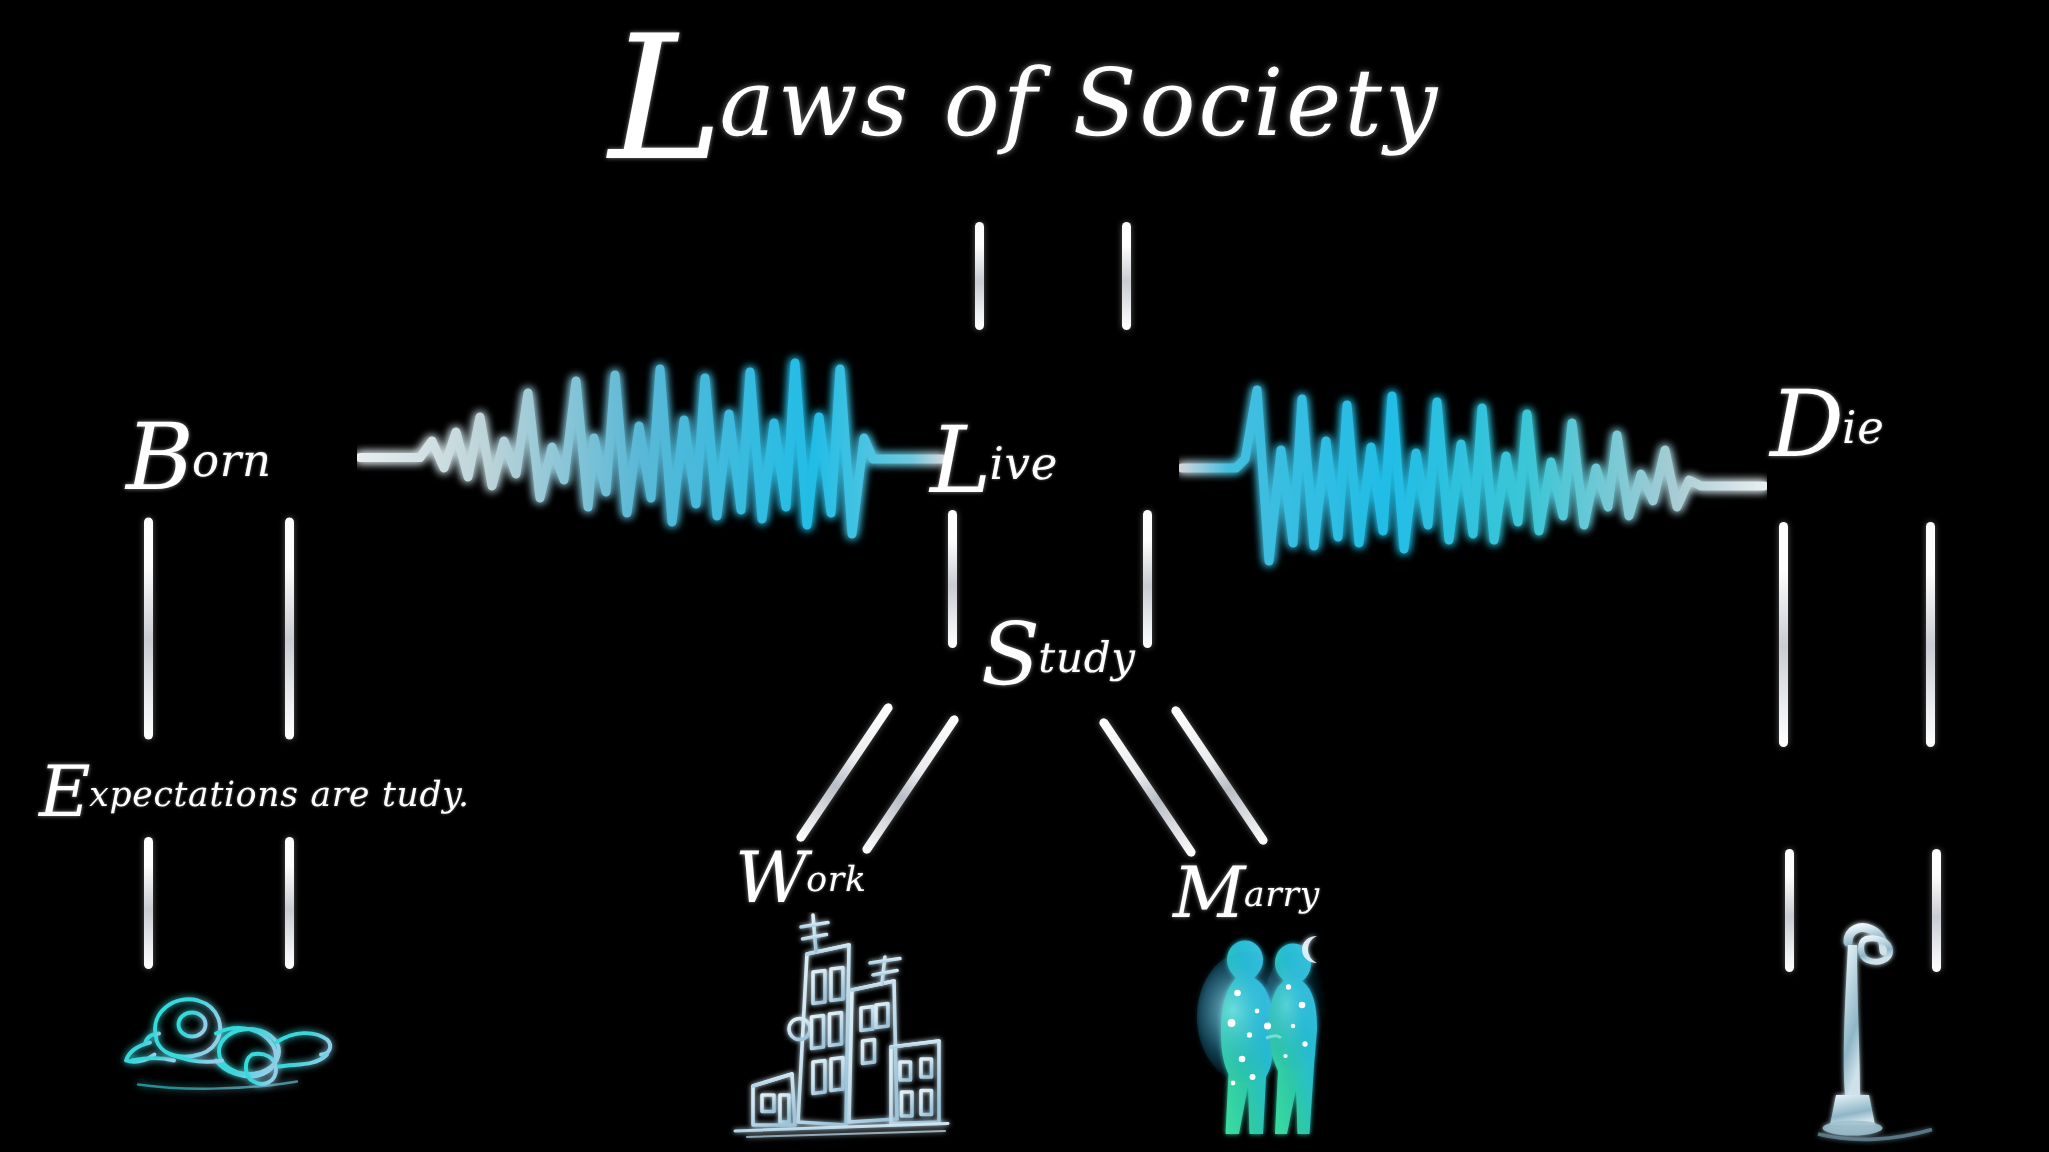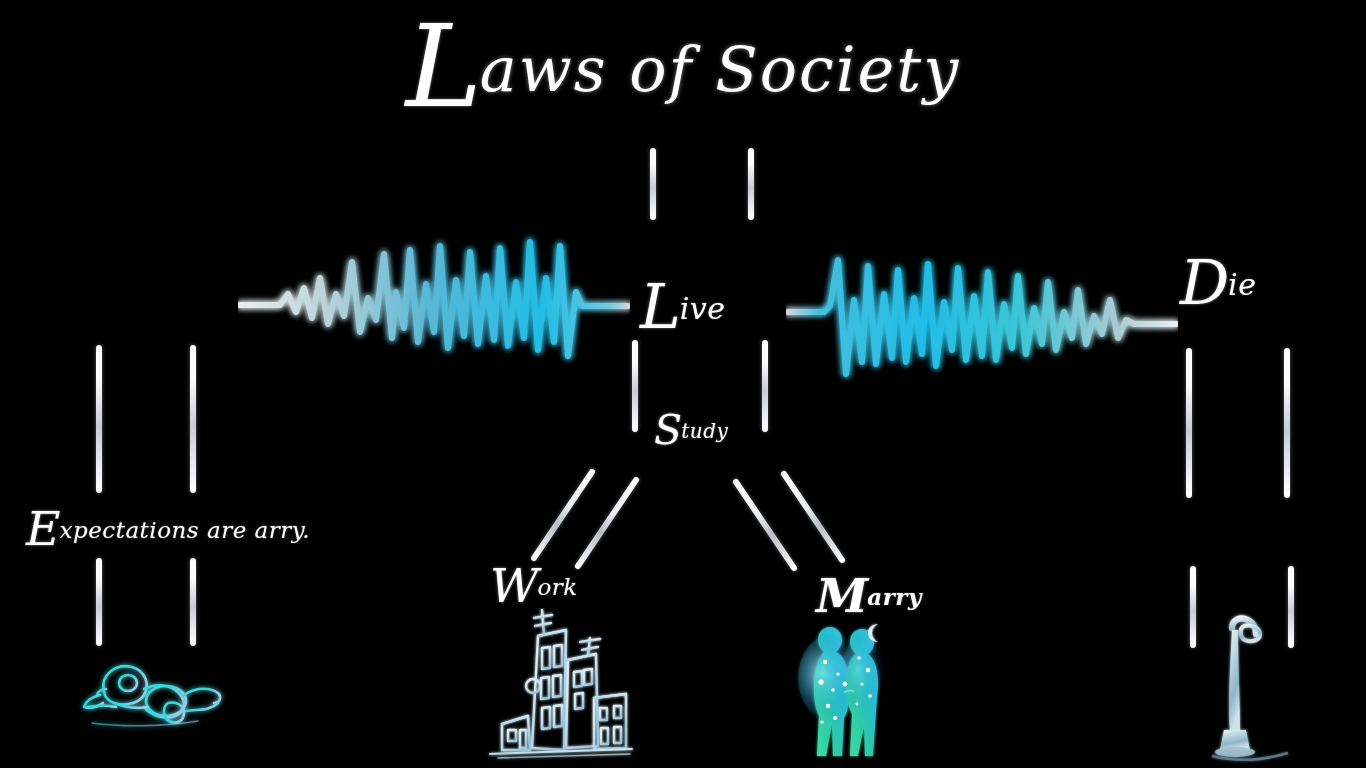--- a/index.html
+++ b/index.html
@@ -47,21 +47,21 @@
     top: 18px;
     text-align: center;
     font-size: 62px;
     white-space: nowrap;
     letter-spacing: 2px;
     text-shadow: 0 0 4px rgba(255,255,255,0.5);
   }
   #title .cap { font-size: 1.85em; top: 0.13em; }
 
   .node-label { font-size: 30px; }
-  .sub-label  { font-size: 20px; }
+  .sub-label  { font-size: 28px; }
   .leaf-label { font-size: 23px; }
 
   
   .bar {
     position: absolute;
     width: 6px;
     border-radius: 4px;
     background: linear-gradient(180deg,#ffffff 0%,#fdfdfd 22%,#c9ccd2 55%,#eef0f3 85%,#ffffff 100%);
     box-shadow: 0 0 4px rgba(255,255,255,0.35);
   }
@@ -78,20 +78,21 @@
 </head>
 <body>
 
 <div id="stage">
 
   <div class="script" id="title"><span class="cap">L</span><span>aws of Society</span></div>
 
   <div class="bar" style="left:650px; top:148px; height:72px;"></div>
   <div class="bar" style="left:748px; top:148px; height:72px;"></div>
 
+  <div class="script node-label" style="left:84px; top:278px;"><span class="cap">B</span><span>orn</span></div>
 
   <svg class="art" style="left:238px; top:232px;" width="392" height="146" viewBox="0 0 392 146">
     <defs>
       <linearGradient id="wg1" x1="0" y1="0" x2="1" y2="0">
         <stop offset="0%" stop-color="#e8eef0"></stop>
         <stop offset="22%" stop-color="#bcd3d8"></stop>
         <stop offset="48%" stop-color="#59b8d6"></stop>
         <stop offset="78%" stop-color="#22bde6"></stop>
         <stop offset="95%" stop-color="#6fc9dd"></stop>
         <stop offset="100%" stop-color="#cdd6dc"></stop>
@@ -105,21 +106,21 @@
           </feMerge>
       </filter>
     </defs>
     <path filter="url(#glow1)" fill="none" stroke="url(#wg1)" stroke-width="6" stroke-linecap="round" stroke-linejoin="round" d="M2,73 L42,73 L50,62 L58,80 L66,56 L74,86 L82,46 L90,92 L98,62 L106,84
              L114,30 L122,100 L130,66 L138,88 L146,22 L154,106 L158,60 L166,96
              L172,18 L180,110 L188,52 L196,100 L202,14 L210,116 L218,48 L226,104
              L232,20 L240,112 L248,44 L256,108 L262,16 L270,114 L278,50 L286,106
              L292,10 L300,118 L308,46 L316,110 L322,14 L330,124 L338,60 L344,74 L390,74"></path>
   </svg>
 
-  <div class="script node-label" style="left:640px; top:280px;"><span class="cap">L</span><span>ive</span></div>
+  <div class="script node-label" style="left:620px; top:280px;"><span class="cap">L</span><span>ive</span></div>
 
   <svg class="art" style="left:786px; top:250px;" width="392" height="146" viewBox="0 0 392 146">
     <defs>
       <linearGradient id="wg2" x1="0" y1="0" x2="1" y2="0">
         <stop offset="0%" stop-color="#cdd6dc"></stop>
         <stop offset="8%" stop-color="#45bede"></stop>
         <stop offset="35%" stop-color="#22bde6"></stop>
         <stop offset="60%" stop-color="#3cc6d6"></stop>
         <stop offset="85%" stop-color="#a9ccd4"></stop>
         <stop offset="100%" stop-color="#e8eef0"></stop>
@@ -139,21 +140,21 @@
              L218,54 L226,98 L232,26 L240,104 L248,58 L256,94 L262,32 L270,100
              L278,62 L286,88 L292,40 L300,94 L308,66 L316,84 L324,50 L332,88
              L340,70 L348,74 L390,74"></path>
   </svg>
 
   <div class="script node-label" style="left:1180px; top:256px;"><span class="cap">D</span><span>ie</span></div>
 
   <div class="bar" style="left:96px;  top:345px; height:148px;"></div>
   <div class="bar" style="left:190px; top:345px; height:148px;"></div>
 
-  <div class="script leaf-label" style="left:26px; top:508px;"><span class="cap">E</span><span>xpectations are arry.</span></div>
+  <div class="script leaf-label" style="left:26px; top:508px;"><span class="cap">E</span><span>xpectations are tudy.</span></div>
 
   <div class="bar" style="left:96px;  top:558px; height:88px;"></div>
   <div class="bar" style="left:190px; top:558px; height:88px;"></div>
 
   <svg class="art" style="left:70px; top:645px;" width="170" height="110" viewBox="0 0 170 110">
     <defs>
       <filter id="glowb" x="-40%" y="-40%" width="180%" height="180%">
         <feGaussianBlur stdDeviation="2.4" result="b"></feGaussianBlur>
         <feMerge>
             <feMergeNode in="b"></feMergeNode>
@@ -195,21 +196,21 @@
   <div class="script sub-label" style="left:654px; top:412px;"><span class="cap">S</span><span>tudy</span></div>
 
   <div class="bar diag" style="left:560px; top:460px; height:110px; transform:rotate(34deg);"></div>
   <div class="bar diag" style="left:604px; top:468px; height:110px; transform:rotate(34deg);"></div>
 
   <div class="bar diag" style="left:762px; top:470px; height:110px; transform:rotate(-34deg);"></div>
   <div class="bar diag" style="left:810px; top:462px; height:110px; transform:rotate(-34deg);"></div>
 
   <div class="script leaf-label" style="left:490px; top:565px;"><span class="cap">W</span><span>ork</span></div>
 
-  <div class="script leaf-label" style="left:816px; top:575px;font-weight:bold;"><span class="cap">M</span><span>arry</span></div>
+  <div class="script leaf-label" style="left:782px; top:575px;"><span class="cap">M</span><span>arry</span></div>
 
   <svg class="art" style="left:480px; top:608px;" width="160" height="158" viewBox="0 0 160 158">
     <defs>
       <filter id="glowc" x="-35%" y="-35%" width="170%" height="170%">
         <feGaussianBlur stdDeviation="1.8" result="b"></feGaussianBlur>
         <feMerge>
             <feMergeNode in="b"></feMergeNode>
             <feMergeNode in="SourceGraphic"></feMergeNode>
           </feMerge>
       </filter>

